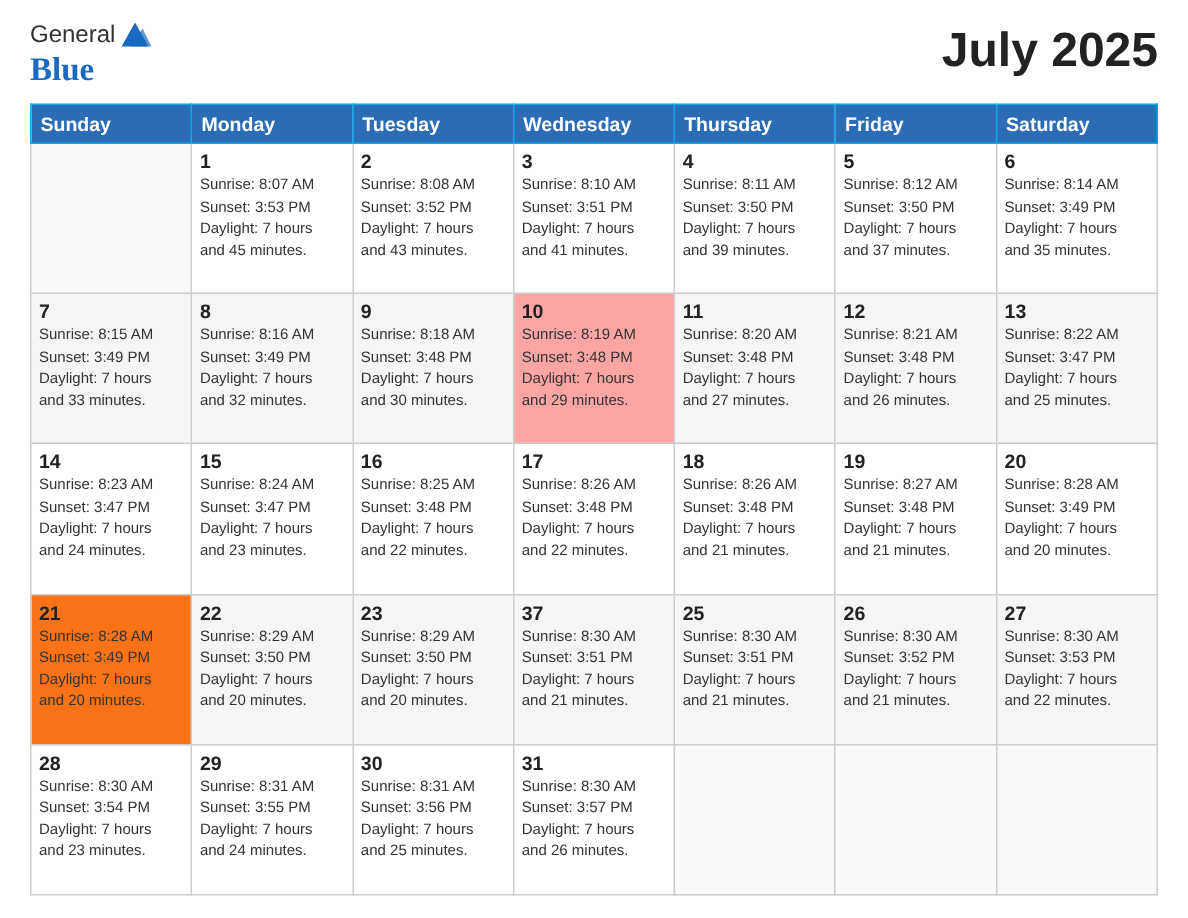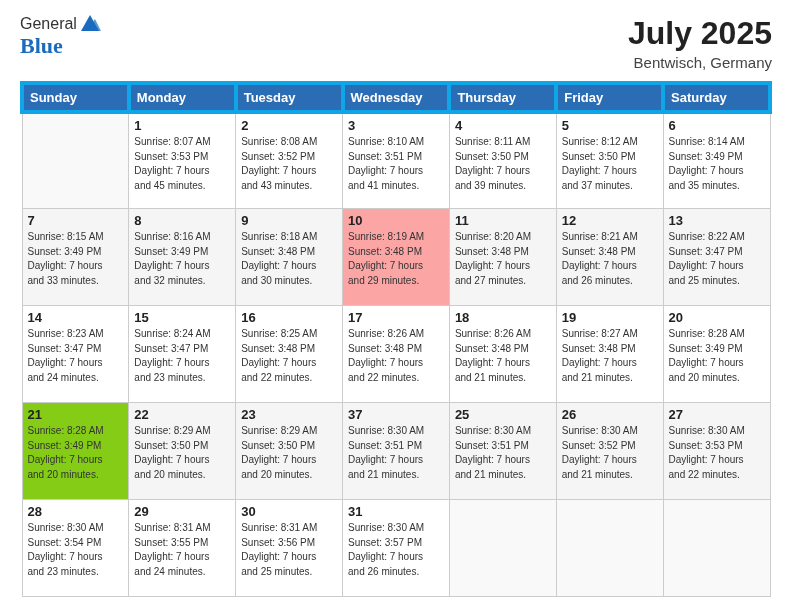--- a/index.html
+++ b/index.html
@@ -47,21 +47,21 @@
       width: 100%;
       flex: 1;
     }
     .calendar th {
       background: #2a6db5;
       color: #fff;
       font-size: 13px;
       font-weight: bold;
       padding: 5px 6px;
       text-align: left;
-      border: 4px solid #0ea5e9;
+      border: 1px solid #0ea5e9;
     }
     .calendar td {
       border: 1px solid #ccc;
       vertical-align: top;
       padding: 4px 5px;
       font-size: 10.5px;
       color: #333;
       width: calc(100%/7);
       height: 88px;
     }
@@ -95,21 +95,20 @@
             <polygon points="8,18 16,6 22,18" fill="#1a6bbf" opacity="0.7"></polygon>
           </svg>
         </div>
         <div>
           <span class="logo-blue" style="font-size:22px; font-weight:bold; color:#1a6bbf;font-family:Liberation Serif, serif;">Blue</span>
         </div>
       </div>
     </div>
     <div class="title-block">
       <div class="month-title">July 2025</div>
-      <div class="location">Bentwisch, Germany</div>
     </div>
   </div>
 
   <table class="calendar">
     <thead>
       <tr>
       <th>Sunday</th>
           <th>Monday</th>
           <th>Tuesday</th>
           <th>Wednesday</th>
@@ -200,21 +199,21 @@
           <td>
             <span class="day-num">19</span>
             <div class="day-info">Sunrise: 8:27 AM<br>Sunset: 3:48 PM<br>Daylight: 7 hours<br>and 21 minutes.</div>
           </td>
           <td>
             <span class="day-num">20</span>
             <div class="day-info">Sunrise: 8:28 AM<br>Sunset: 3:49 PM<br>Daylight: 7 hours<br>and 20 minutes.</div>
           </td>
         </tr>
         <tr>
-          <td style="background: #84cc16;">
+          <td style="background: #f97316;">
             <span class="day-num">21</span>
             <div class="day-info">Sunrise: 8:28 AM<br>Sunset: 3:49 PM<br>Daylight: 7 hours<br>and 20 minutes.</div>
           </td>
           <td style="background: rgb(245, 245, 245);">
             <span class="day-num">22</span>
             <div class="day-info">Sunrise: 8:29 AM<br>Sunset: 3:50 PM<br>Daylight: 7 hours<br>and 20 minutes.</div>
           </td>
           <td style="background: rgb(245, 245, 245);">
             <span class="day-num">23</span>
             <div class="day-info">Sunrise: 8:29 AM<br>Sunset: 3:50 PM<br>Daylight: 7 hours<br>and 20 minutes.</div>

